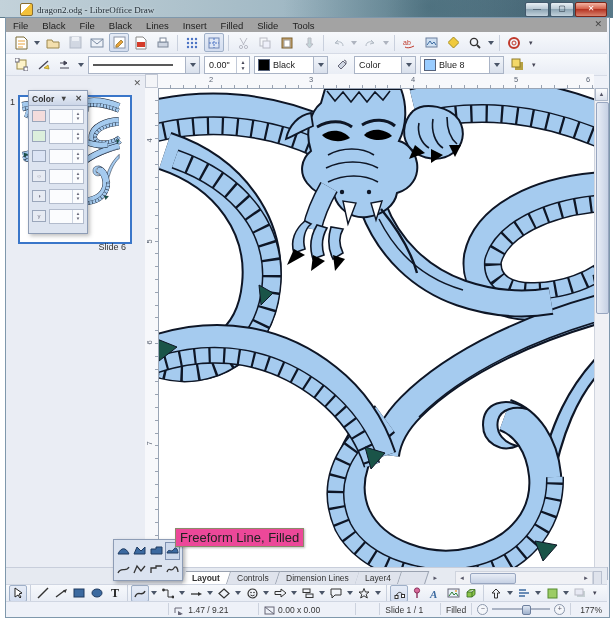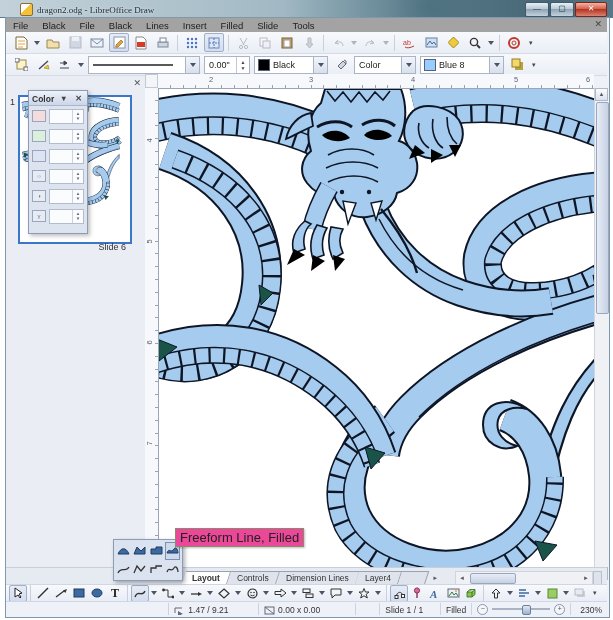--- a/index.html
+++ b/index.html
@@ -660,21 +660,21 @@
         <span>Filled</span>
       </div>
     <div class="scell zoomslider">
       <span class="zs-end">−</span>
       <span class="zs-track">
           <span class="zs-thumb"></span>
         </span>
       <span class="zs-end">+</span>
     </div>
     <div class="scell" style="border-right:none;width:30px;justify-content:flex-end">
-        <span>230%</span>
+        <span>177%</span>
       </div>
   </div>
 
   <div class="colorwin">
     <div class="chead">
       <span>Color</span>
       <span class="sp">▾</span>
       <span class="sp">✕</span>
     </div>
     <div class="crow">

